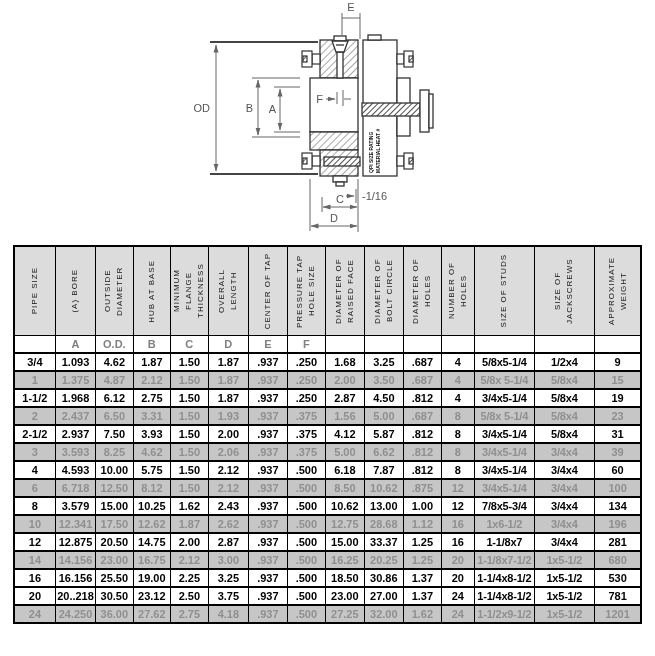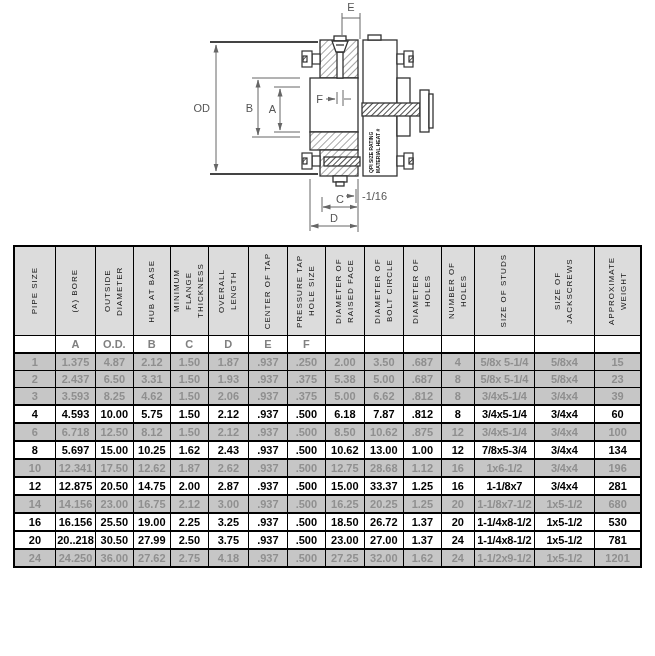--- a/index.html
+++ b/index.html
@@ -253,53 +253,104 @@
           <td>E</td>
           <td>F</td>
           <td></td>
           <td></td>
           <td></td>
           <td></td>
           <td></td>
           <td></td>
           <td></td>
         </tr>
+        <tr class="plain">
+          <td>3/4</td>
+          <td>1.093</td>
+          <td>4.62</td>
+          <td>1.87</td>
+          <td>1.50</td>
+          <td>1.87</td>
+          <td>.937</td>
+          <td>.250</td>
+          <td>1.68</td>
+          <td>3.25</td>
+          <td>.687</td>
+          <td>4</td>
+          <td class="small">5/8x5-1/4</td>
+          <td class="small">1/2x4</td>
+          <td>9</td>
+        </tr>
         <tr class="shaded">
           <td>1</td>
           <td>1.375</td>
           <td>4.87</td>
           <td>2.12</td>
           <td>1.50</td>
           <td>1.87</td>
           <td>.937</td>
           <td>.250</td>
           <td>2.00</td>
           <td>3.50</td>
           <td>.687</td>
           <td>4</td>
           <td class="small">5/8x 5-1/4</td>
           <td class="small">5/8x4</td>
           <td>15</td>
         </tr>
+        <tr class="plain">
+          <td>1-1/2</td>
+          <td>1.968</td>
+          <td>6.12</td>
+          <td>2.75</td>
+          <td>1.50</td>
+          <td>1.87</td>
+          <td>.937</td>
+          <td>.250</td>
+          <td>2.87</td>
+          <td>4.50</td>
+          <td>.812</td>
+          <td>4</td>
+          <td class="small">3/4x5-1/4</td>
+          <td class="small">5/8x4</td>
+          <td>19</td>
+        </tr>
         <tr class="shaded">
           <td>2</td>
           <td>2.437</td>
           <td>6.50</td>
           <td>3.31</td>
           <td>1.50</td>
           <td>1.93</td>
           <td>.937</td>
           <td>.375</td>
-          <td>5.38</td>
+          <td>1.56</td>
           <td>5.00</td>
           <td>.687</td>
           <td>8</td>
           <td class="small">5/8x 5-1/4</td>
           <td class="small">5/8x4</td>
           <td>23</td>
+        </tr>
+        <tr class="plain">
+          <td>2-1/2</td>
+          <td>2.937</td>
+          <td>7.50</td>
+          <td>3.93</td>
+          <td>1.50</td>
+          <td>2.00</td>
+          <td>.937</td>
+          <td>.375</td>
+          <td>4.12</td>
+          <td>5.87</td>
+          <td>.812</td>
+          <td>8</td>
+          <td class="small">3/4x5-1/4</td>
+          <td class="small">5/8x4</td>
+          <td>31</td>
         </tr>
         <tr class="shaded">
           <td>3</td>
           <td>3.593</td>
           <td>8.25</td>
           <td>4.62</td>
           <td>1.50</td>
           <td>2.06</td>
           <td>.937</td>
           <td>.375</td>
@@ -340,21 +391,21 @@
           <td>8.50</td>
           <td>10.62</td>
           <td>.875</td>
           <td>12</td>
           <td class="small">3/4x5-1/4</td>
           <td class="small">3/4x4</td>
           <td>100</td>
         </tr>
         <tr class="plain">
           <td>8</td>
-          <td>5.697</td>
+          <td>3.579</td>
           <td>15.00</td>
           <td>10.25</td>
           <td>1.62</td>
           <td>2.43</td>
           <td>.937</td>
           <td>.500</td>
           <td>10.62</td>
           <td>13.00</td>
           <td>1.00</td>
           <td>12</td>
@@ -416,32 +467,32 @@
         <tr class="plain">
           <td>16</td>
           <td>16.156</td>
           <td>25.50</td>
           <td>19.00</td>
           <td>2.25</td>
           <td>3.25</td>
           <td>.937</td>
           <td>.500</td>
           <td>18.50</td>
-          <td>26.72</td>
+          <td>30.86</td>
           <td>1.37</td>
           <td>20</td>
           <td class="small">1-1/4x8-1/2</td>
           <td class="small">1x5-1/2</td>
           <td>530</td>
         </tr>
         <tr class="plain">
           <td>20</td>
           <td>20..218</td>
           <td>30.50</td>
-          <td>27.99</td>
+          <td>23.12</td>
           <td>2.50</td>
           <td>3.75</td>
           <td>.937</td>
           <td>.500</td>
           <td>23.00</td>
           <td>27.00</td>
           <td>1.37</td>
           <td>24</td>
           <td class="small">1-1/4x8-1/2</td>
           <td class="small">1x5-1/2</td>

